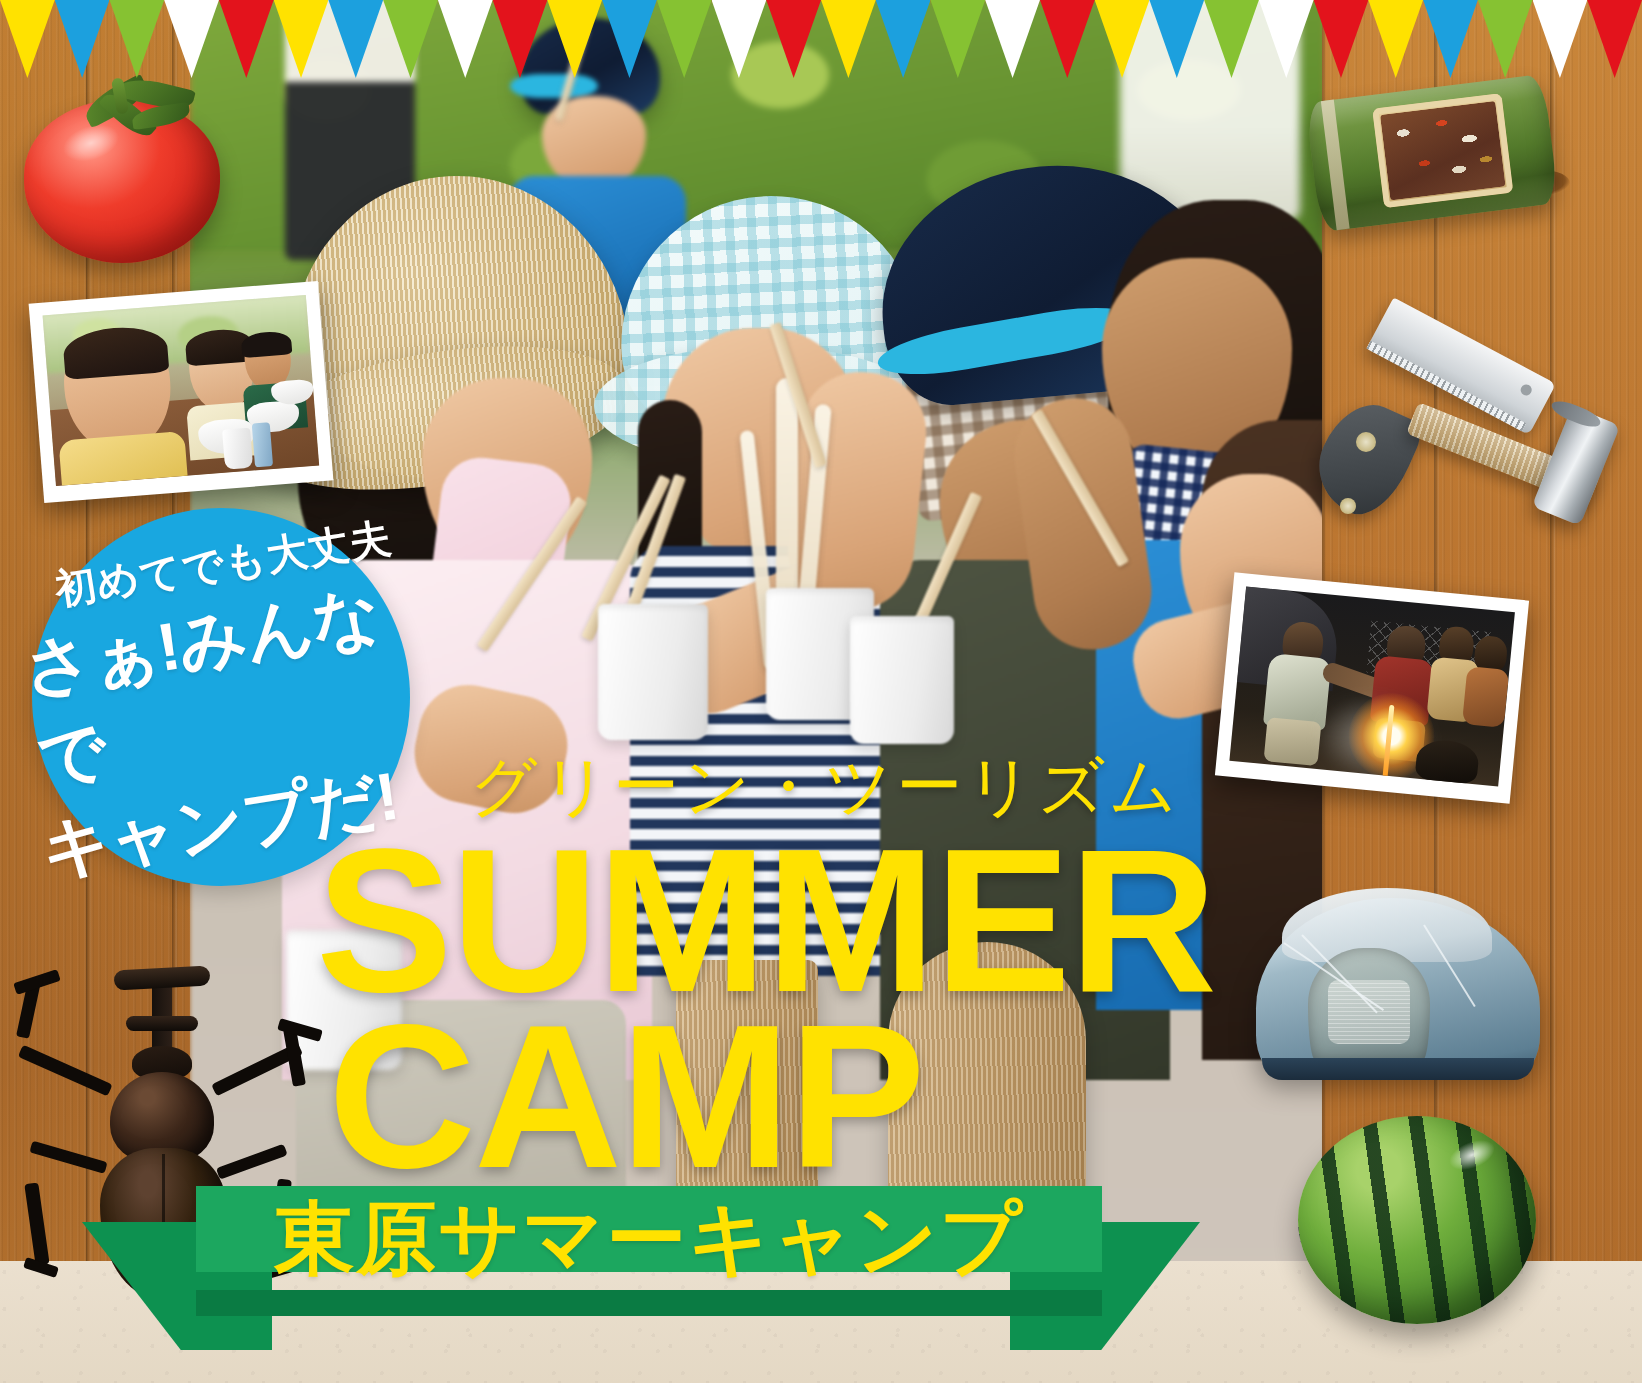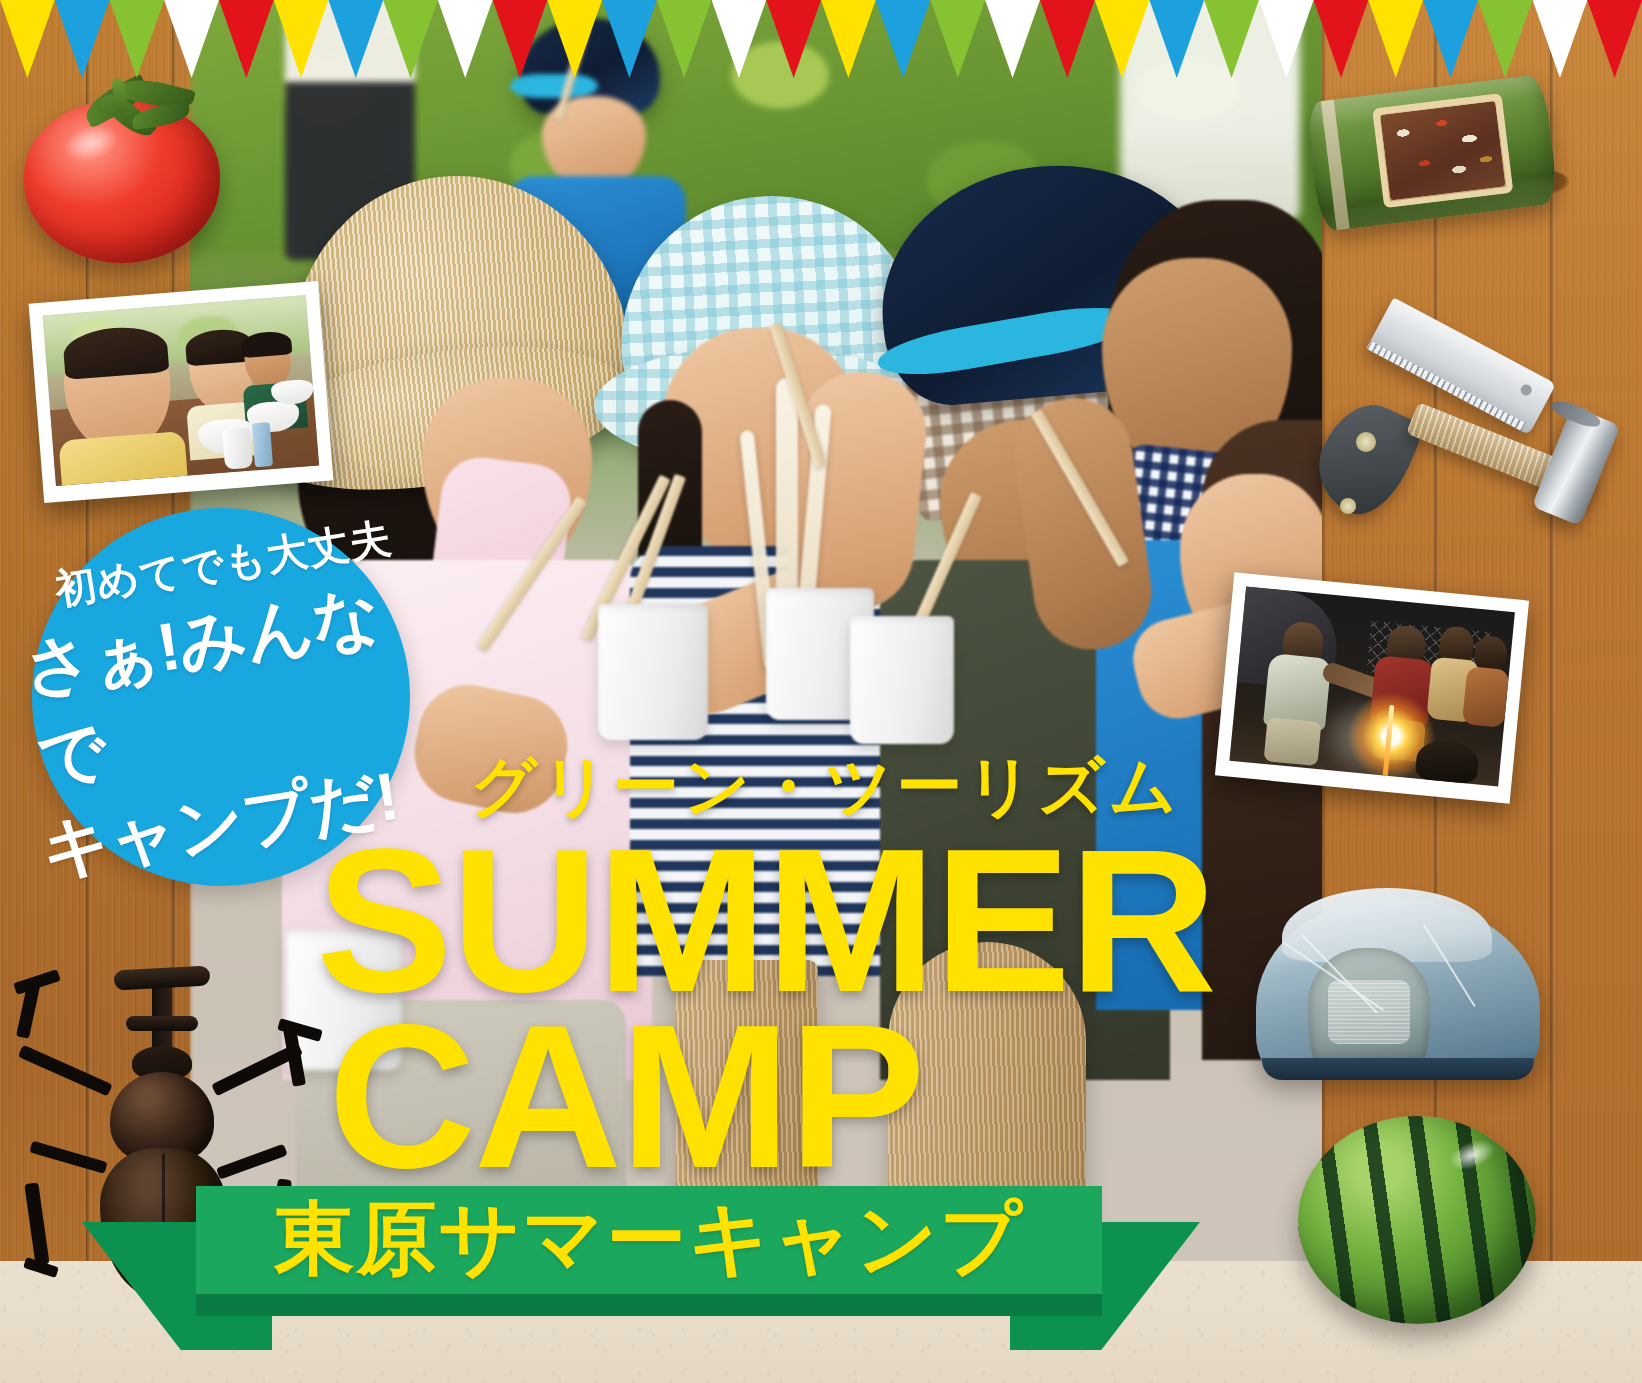--- a/index.html
+++ b/index.html
@@ -338,21 +338,21 @@
   }
   .badge-l3 {
     color:#fff; font-weight:bold; font-size:67px; letter-spacing:-1px;
     transform:rotate(-9deg) translate(-2px,8px);
     text-shadow:0 2px 4px rgba(0,0,0,.12);
   }
 
   
   #title-block { position:absolute; left:0; top:742px; width:1300px; z-index:14; }
   .kicker {
-    color:#ffe200; font-weight:bold; font-size:66px; letter-spacing:4px;
+    color:#ffe200; font-weight:normal; font-size:66px; letter-spacing:4px;
     padding-left:470px;
     text-shadow:0 3px 7px rgba(0,0,0,.30);
   }
   .t-summer {
     color:#ffe200; font-weight:bold; font-size:205px; line-height:.86;
     letter-spacing:-2px; padding-left:316px;
     text-shadow:0 5px 12px rgba(0,0,0,.28);
   }
   .t-camp-row {
     padding-left:328px; display:flex; align-items:baseline;
@@ -365,22 +365,22 @@
   #ribbon { position:absolute; left:0; top:1158px; width:1300px; height:210px; z-index:15; }
   .rb-tail {
     position:absolute; top:64px; width:190px; height:128px; background:#0d9150;
   }
   .rb-tail.left  { left:82px;  clip-path: polygon(0 0, 100% 0, 100% 100%, 52% 100%); }
   .rb-tail.right { left:1010px; clip-path: polygon(0 0, 100% 0, 48% 100%, 0 100%); }
   .rb-shadow {
     position:absolute; left:196px; top:132px; width:906px; height:26px; background:#0a7b43;
   }
   .rb-main {
-    position:absolute; left:196px; top:28px; width:906px; height:108px;
-    background:#1ca75f; display:flex; align-items:flex-end; justify-content:center;
+    position:absolute; left:196px; top:28px; width:906px; height:86px;
+    background:#1ca75f; display:flex; align-items:flex-start; justify-content:center;
   }
   .rb-text {
     color:#ffe200; font-weight:bold; font-size:80px; letter-spacing:2px;
     text-shadow:0 2px 4px rgba(0,0,0,.15);
   }
 </style>
 </head>
 <body>
 
 <div class="poster">

